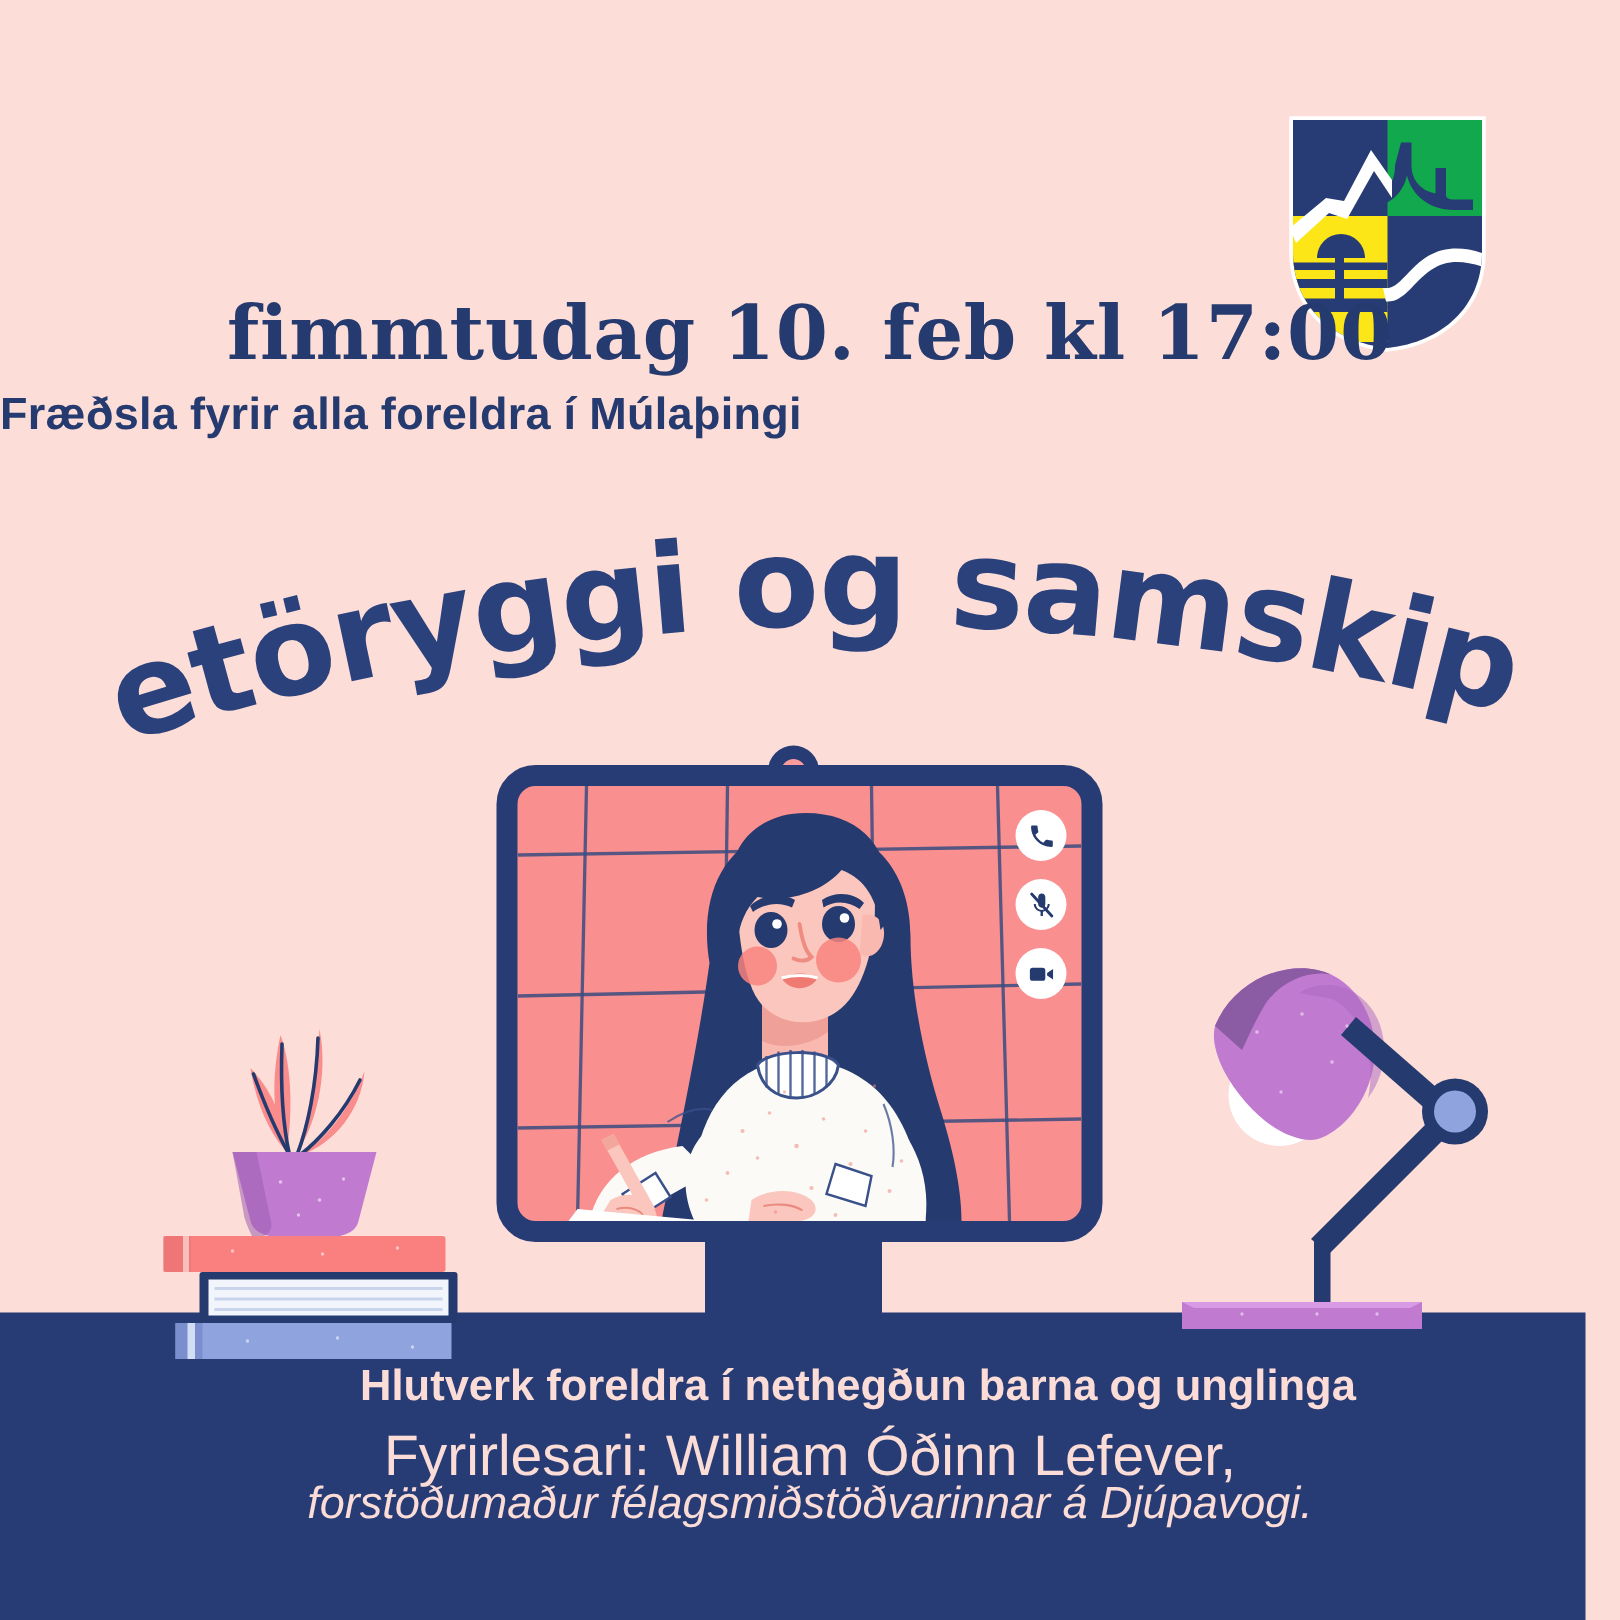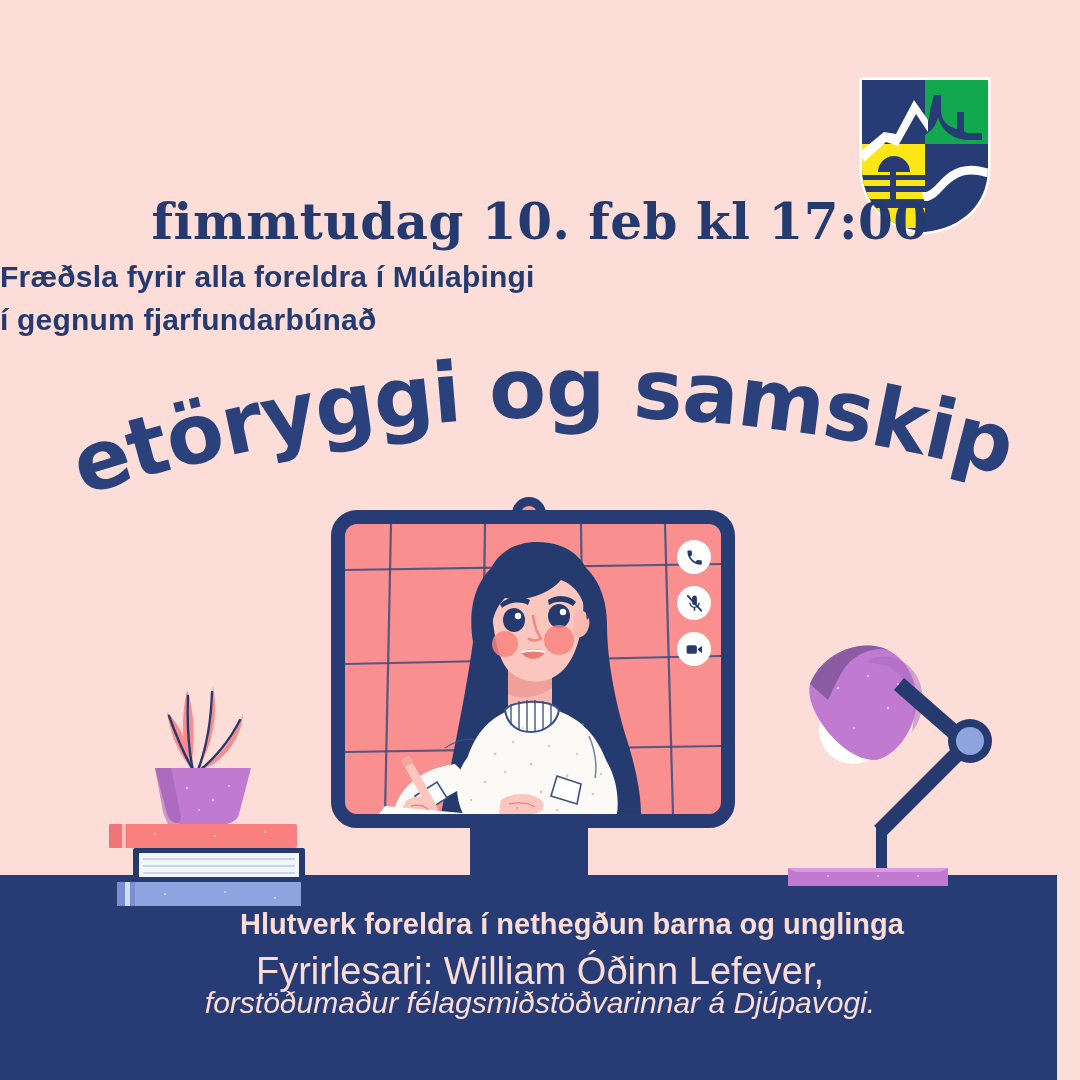--- a/index.html
+++ b/index.html
@@ -129,21 +129,20 @@
                  C118 97 106 97 96 104 C84 112 78 126 66 125 Z" fill="#FFFFFF"></path>
 
         <path d="M4 130 H67 V152 H20 Z" fill="#FCE617"></path>
         <rect x="4" y="128" width="63" height="4" fill="#273C74"></rect>
       </g>
     </svg>
   </div>
 
   <div class="date-line">fimmtudag  10. feb  kl 17:00</div>
   <div class="sub1">Fræðsla fyrir alla foreldra í Múlaþingi</div>
-  <div class="sub2">í gegnum fjarfundarbúnað</div>
 
   <div class="headline-wrap">
     <svg class="headline-svg" viewBox="0 0 1080 140">
       <defs>
         <path id="arcPath" d="M 100 128 Q 540 -8 985 108" fill="none"></path>
       </defs>
       <text>
         <textPath href="#arcPath" startOffset="50%" text-anchor="middle">
           <tspan>Netöryggi og samskipti</tspan>
         </textPath>

